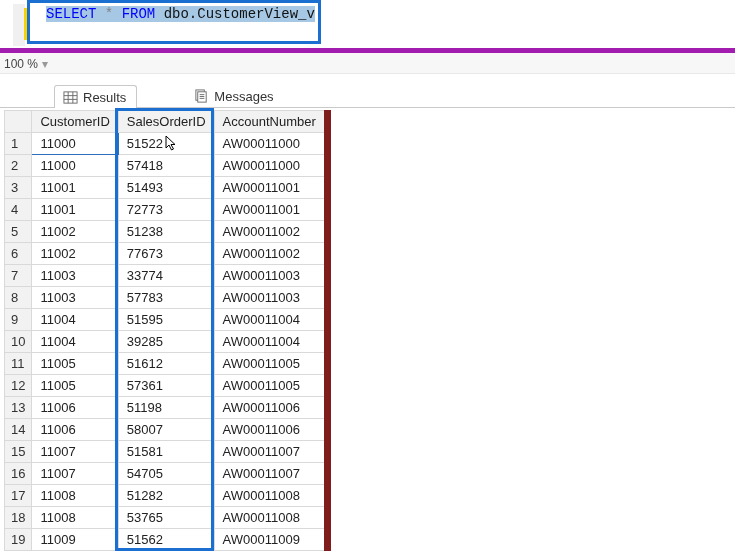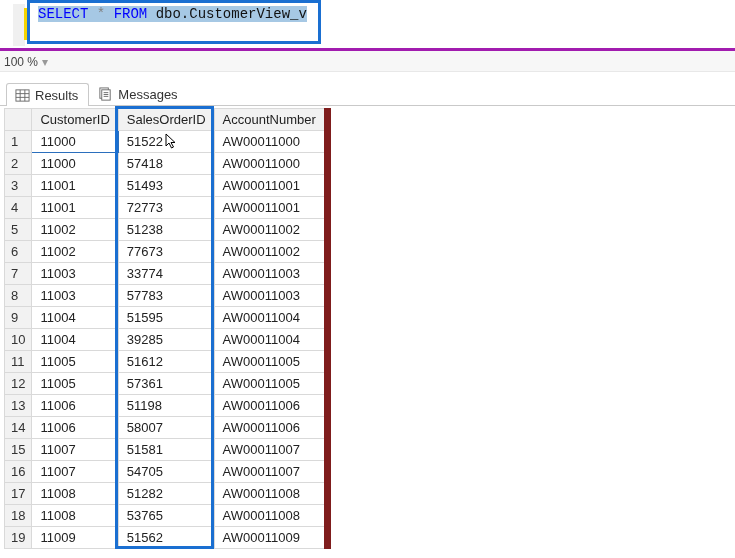--- a/index.html
+++ b/index.html
@@ -34,41 +34,41 @@
     left: 27px; top: 0;
     width: 294px; height: 44px;
     border: 3px solid #1a6fd1;
     pointer-events: none;
   }
   .code-line {
     font-family: Consolas, "Courier New", monospace;
     font-size: 14px;
     line-height: 20px;
     white-space: pre;
-    padding-left: 8px;
+    padding-left: 16px;
   }
   .sel { background: #a6c8e4; }
   .cursor-bar {
     display: inline-block;
     width: 1px; height: 15px;
     background: #000;
     vertical-align: text-bottom;
     margin-right: -1px;
   }
   .kw { color: #0000ff; }
   .op { color: #808080; }
   .nm { color: #111; }
   .zoom-row {
     font-size: 12px;
     color: #444;
     padding: 4px 4px 2px 4px;
     display: flex;
     align-items: center;
     gap: 4px;
-    border-top: 3px solid #a21caf;
+    border-top: 5px solid #a21caf;
     border-bottom: 1px solid #e8e8e8;
     background: #f7f7f7;
   }
   .zoom-row .dash { color: #999; }
   .spacer-bar { height: 6px; background: #fff; }
   .tabs {
     display: flex;
     align-items: flex-end;
     gap: 0;
     padding-left: 6px;
@@ -79,20 +79,21 @@
   .tab {
     display: flex;
     align-items: center;
     gap: 5px;
     padding: 4px 10px 3px 8px;
     font-size: 13px;
     color: #333;
     border: 1px solid transparent;
     border-bottom: none;
     cursor: pointer;
+    margin-left: 48px;
   }
   .tab.active {
     background: #fff;
     border-color: #c9c9c9;
     border-top-left-radius: 3px;
     border-top-right-radius: 3px;
     position: relative;
     top: 1px;
   }
   .tab .icon-svg { width: 15px; height: 15px; }

